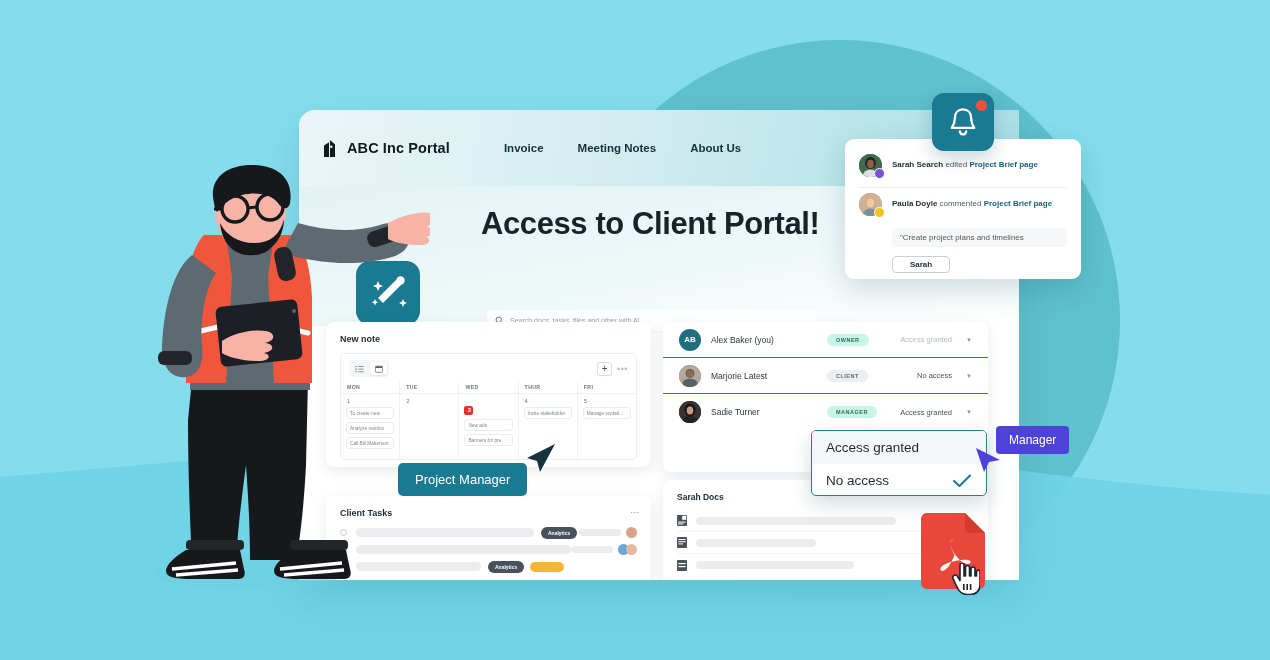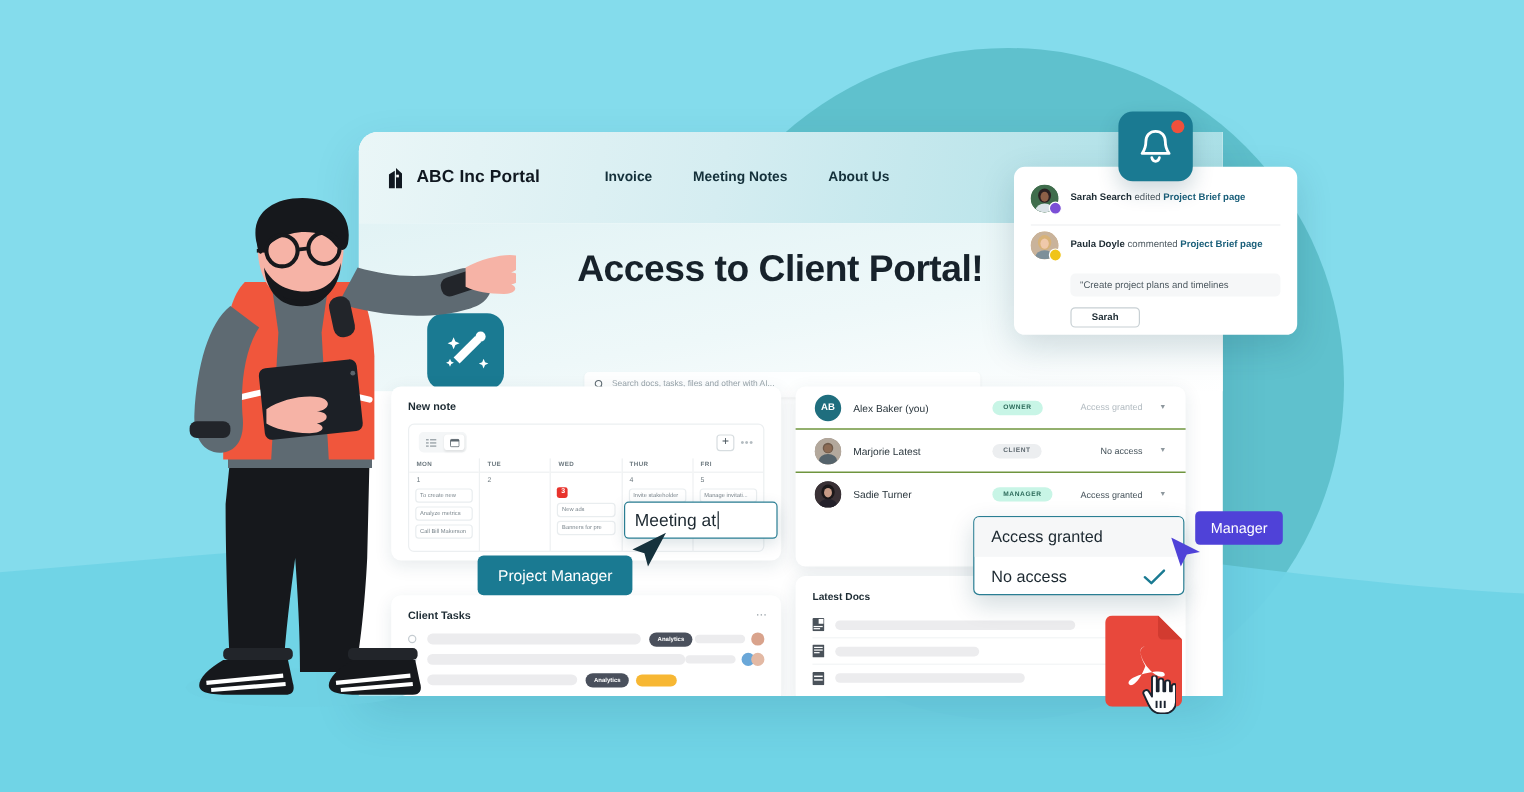--- a/index.html
+++ b/index.html
@@ -506,21 +506,21 @@
 
         <div class="trow">
           <div class="radio filled"></div>
           <div class="bar" style="width:125px"></div>
           <div class="chip-dark">Analytics</div>
           <div class="chip-amber"></div>
         </div>
       </div>
 
       <div class="card card-docs">
-        <div class="card-title small">Latest Docs</div>
+        <div class="card-title small">Sarah Docs</div>
 
         <div class="drow" style="margin-top:8px">
           <svg class="dicon" viewBox="0 0 10 11">
             <rect x="0" y="0" width="10" height="11" rx="1" fill="#4a525a"></rect>
             <rect x="5.2" y="0.8" width="4" height="4" fill="#ffffff"></rect>
             <rect x="1" y="6.6" width="7.6" height="1" fill="#ffffff"></rect>
             <rect x="1" y="8.4" width="5.4" height="1" fill="#ffffff"></rect>
           </svg>
           <div class="dbar" style="width:200px"></div>
         </div>
@@ -591,24 +591,20 @@
   </div>
 
   <div class="bell-tile">
     <svg viewBox="0 0 40 40" width="36" height="36">
       <path d="M20 6 C14.5 6 11 10 11 15.5 C11 22 8.5 25 7.5 26.5 L32.5 26.5 C31.5 25 29 22 29 15.5 C29 10 25.5 6 20 6 Z" fill="none" stroke="#ffffff" stroke-width="2.6" stroke-linejoin="round"></path>
       <path d="M16.5 30.5 C17 32.6 18.4 33.8 20 33.8 C21.6 33.8 23 32.6 23.5 30.5" fill="none" stroke="#ffffff" stroke-width="2.6" stroke-linecap="round"></path>
     </svg>
     <div class="bell-dot"></div>
   </div>
 
-  <div class="meeting-input">
-    <span>Meeting at</span>
-    <div class="caretbar"></div>
-  </div>
   <svg class="cursor-arrow" width="34" height="30" viewBox="0 0 34 30">
     <path d="M32 0 L4 14 L14 17 L17 28 Z" fill="#16323d"></path>
   </svg>
 
   <div class="pm-badge">Project Manager</div>
 
   <div class="access-dropdown">
     <div class="dd-item sel">
       <span>Access granted</span>
     </div>

